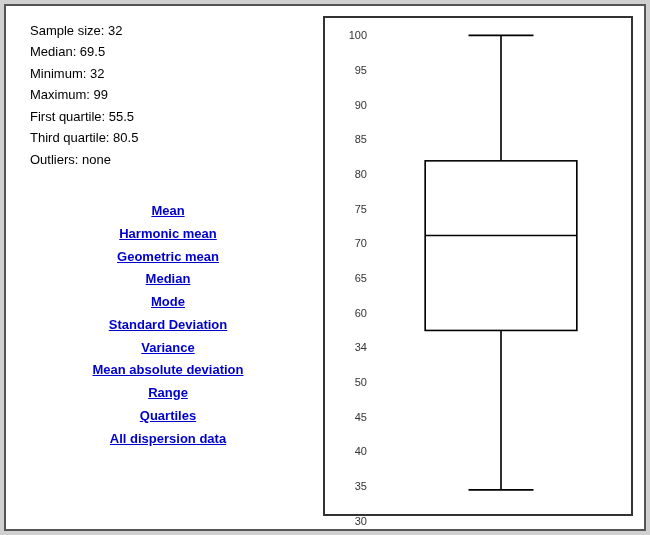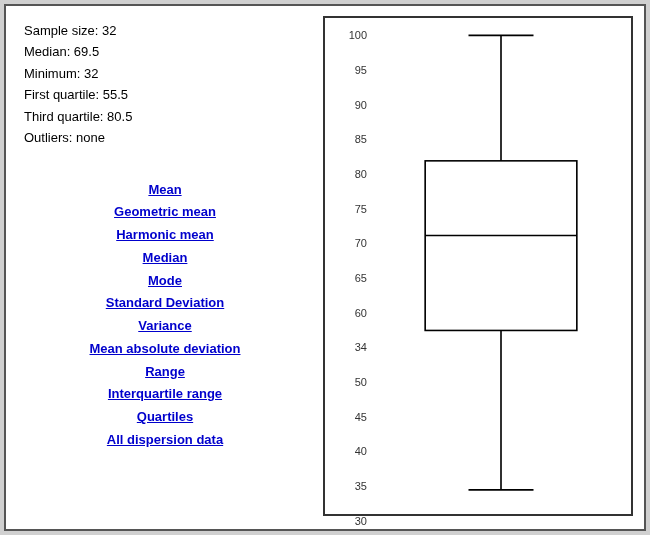--- a/index.html
+++ b/index.html
@@ -17,21 +17,21 @@
       width: 642px;
       height: 527px;
       background: #ffffff;
       border: 2px solid #555;
       display: flex;
       flex-direction: row;
       overflow: hidden;
     }
     .left-panel {
       width: 310px;
-      padding: 14px 10px 10px 18px;
+      padding: 14px 10px 10px 24px;
       display: flex;
       flex-direction: column;
     }
     .stats-block {
       margin-bottom: 20px;
     }
     .stats-block p {
       font-size: 13px;
       color: #000;
       line-height: 1.65;
@@ -97,35 +97,35 @@
   </style>
 </head>
 <body>
 
 <div class="outer-frame">
   <div class="left-panel">
     <div class="stats-block">
       <p>Sample size: 32</p>
       <p>Median: 69.5</p>
       <p>Minimum: 32</p>
+      <p>Maximum: 99</p>
       <p>First quartile: 55.5</p>
       <p>Third quartile: 80.5</p>
       <p>Outliers: none</p>
     </div>
     <div class="links-block">
     <a href="#">Mean</a>
+        <a href="#">Harmonic mean</a>
         <a href="#">Geometric mean</a>
-        <a href="#">Harmonic mean</a>
         <a href="#">Median</a>
         <a href="#">Mode</a>
         <a href="#">Standard Deviation</a>
         <a href="#">Variance</a>
         <a href="#">Mean absolute deviation</a>
         <a href="#">Range</a>
-        <a href="#">Interquartile range</a>
         <a href="#">Quartiles</a>
         <a href="#">All dispersion data</a>
       </div>
   </div>
   <div class="right-panel">
     <div class="chart-container">
       <div class="y-axis">
           <span class="y-label" style="bottom: auto; top: 1.06383%;">100</span>
           <span class="y-label" style="bottom: auto; top: 8.05471%;">95</span>
           <span class="y-label" style="bottom: auto; top: 15.0456%; margin-left: 32px;">90</span>

